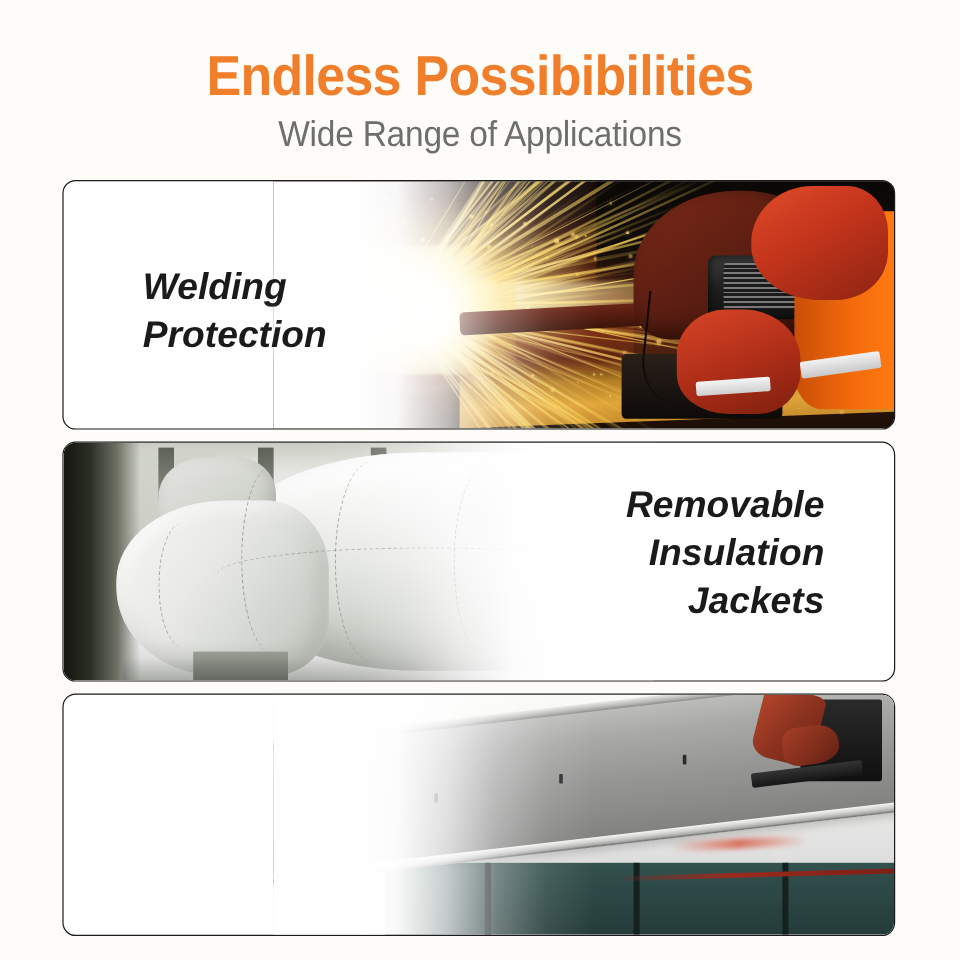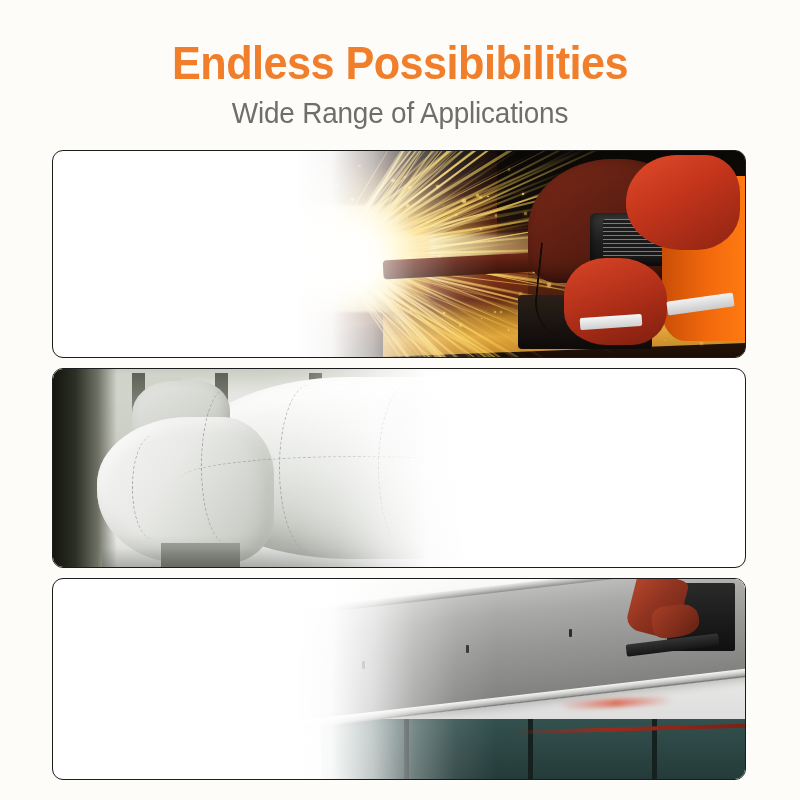--- a/index.html
+++ b/index.html
@@ -756,20 +756,22 @@
       <div class="weld-saw-vents"></div>
       <div class="weld-base"></div>
       <div class="weld-cable"></div>
       <div class="weld-sleeve"></div>
       <div class="weld-glove"></div>
       <div class="weld-glove2"></div>
       <div class="weld-stripe"></div>
       <div class="weld-stripe2"></div>
       <div class="fade to-left"></div>
     </div>
+    <div class="label" id="label-1">Welding
+Protection</div>
   </div>
 
   <div class="card" id="card-2">
     <div class="photo left">
       <div class="ins-bg"></div>
       <div class="ins-ceiling"></div>
       <div class="ins-frame"></div>
       <div class="ins-dark-left"></div>
       <div class="ins-hanger" style="left:16%;"></div>
       <div class="ins-hanger" style="left:33%;"></div>
@@ -780,20 +782,23 @@
       <div class="ins-elbow"></div>
       <div class="seam" style="left:30%; top:10%; width:10%; height:78%;"></div>
       <div class="seam" style="left:46%; top:8%; width:12%; height:84%;"></div>
       <div class="seam" style="left:66%; top:8%; width:12%; height:84%;"></div>
       <div class="seam" style="left:16%; top:34%; width:8%; height:52%;"></div>
       <div class="seam-h" style="left:26%; top:44%; width:72%; height:22%;"></div>
       <div class="ins-support"></div>
       <div class="ins-shadow-bottom"></div>
       <div class="fade to-right"></div>
     </div>
+    <div class="label" id="label-2">Removable
+Insulation
+Jackets</div>
   </div>
 
   <div class="card" id="card-3">
     <div class="photo right">
       <div class="fire-bg"></div>
       <div class="fire-ceiling"></div>
       <div class="fire-soffit"></div>
       <div class="fire-glass"></div>
       <div class="fire-mullion" style="left:34%;"></div>
       <div class="fire-mullion" style="left:58%;"></div>

